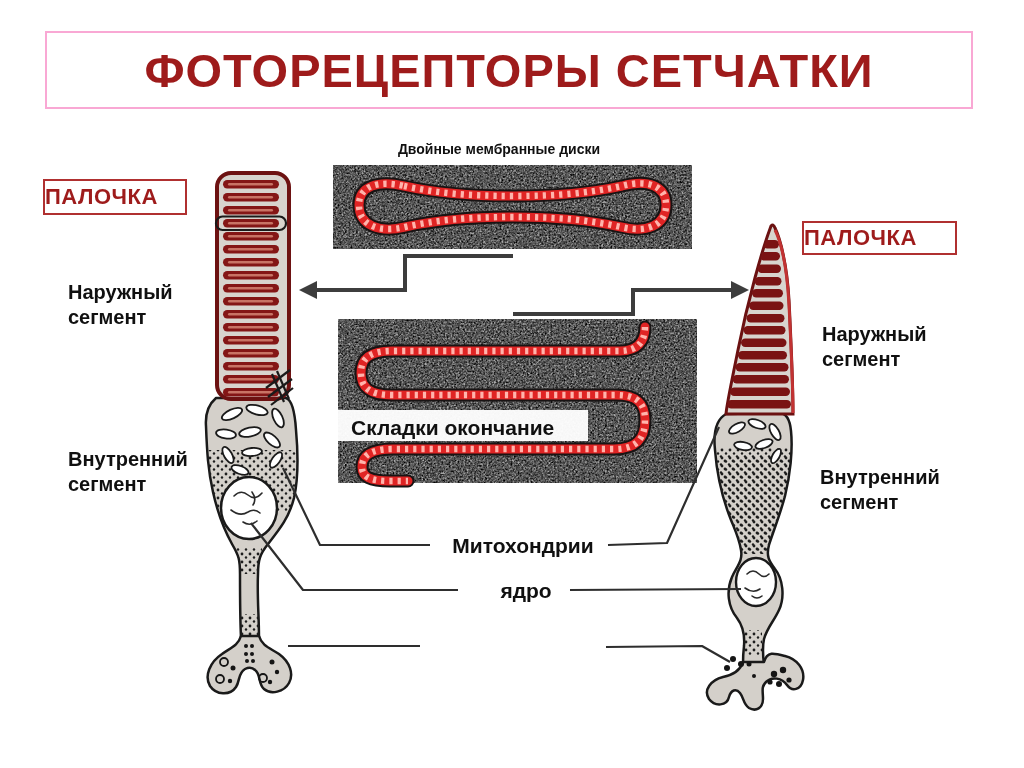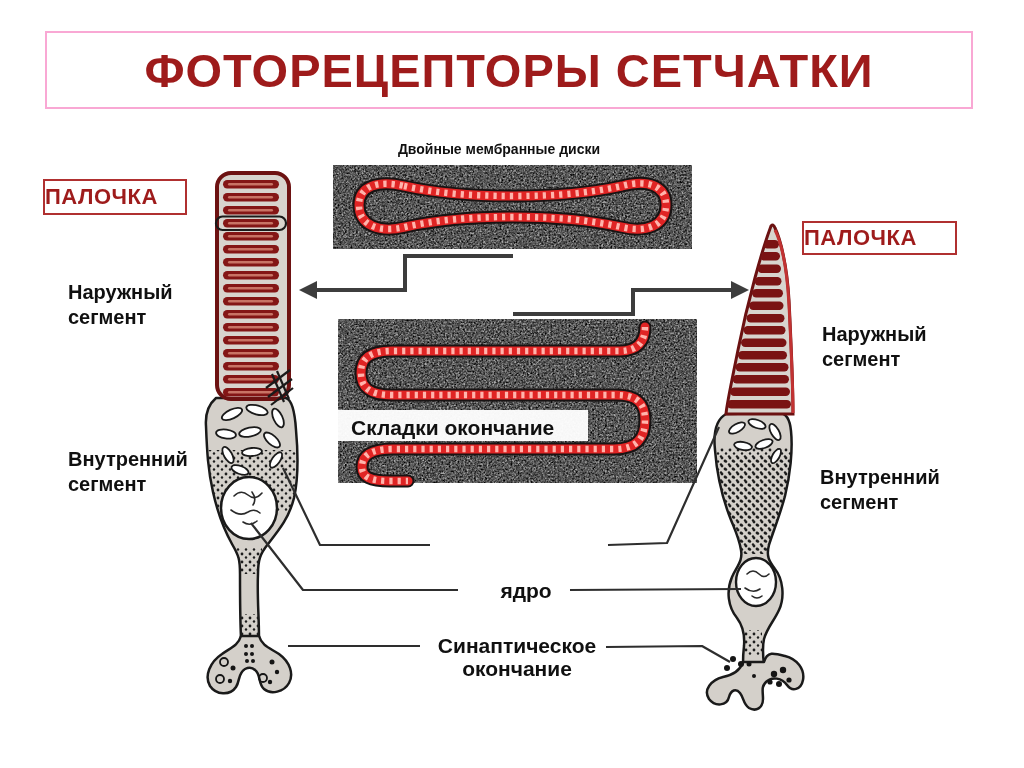--- a/index.html
+++ b/index.html
@@ -280,15 +280,15 @@
   </div>
 
   <div id="discs-caption" class="lbl center-x">Двойные мембранные диски</div>
   <div id="folds-caption" class="lbl">Складки окончание</div>
 
   <div id="rod-outer-lbl" class="lbl seg-lbl">Наружный сегмент</div>
   <div id="rod-inner-lbl" class="lbl seg-lbl">Внутренний сегмент</div>
   <div id="cone-outer-lbl" class="lbl seg-lbl">Наружный сегмент</div>
   <div id="cone-inner-lbl" class="lbl seg-lbl">Внутренний сегмент</div>
 
+  <div id="mito-lbl" class="lbl center-x">Митохондрии</div>
   <div id="nucleus-lbl" class="lbl center-x">ядро</div>
-  <div id="syn-lbl" class="lbl center-x">Синаптическое окончание</div>
 </div>
 
 </body></html>

